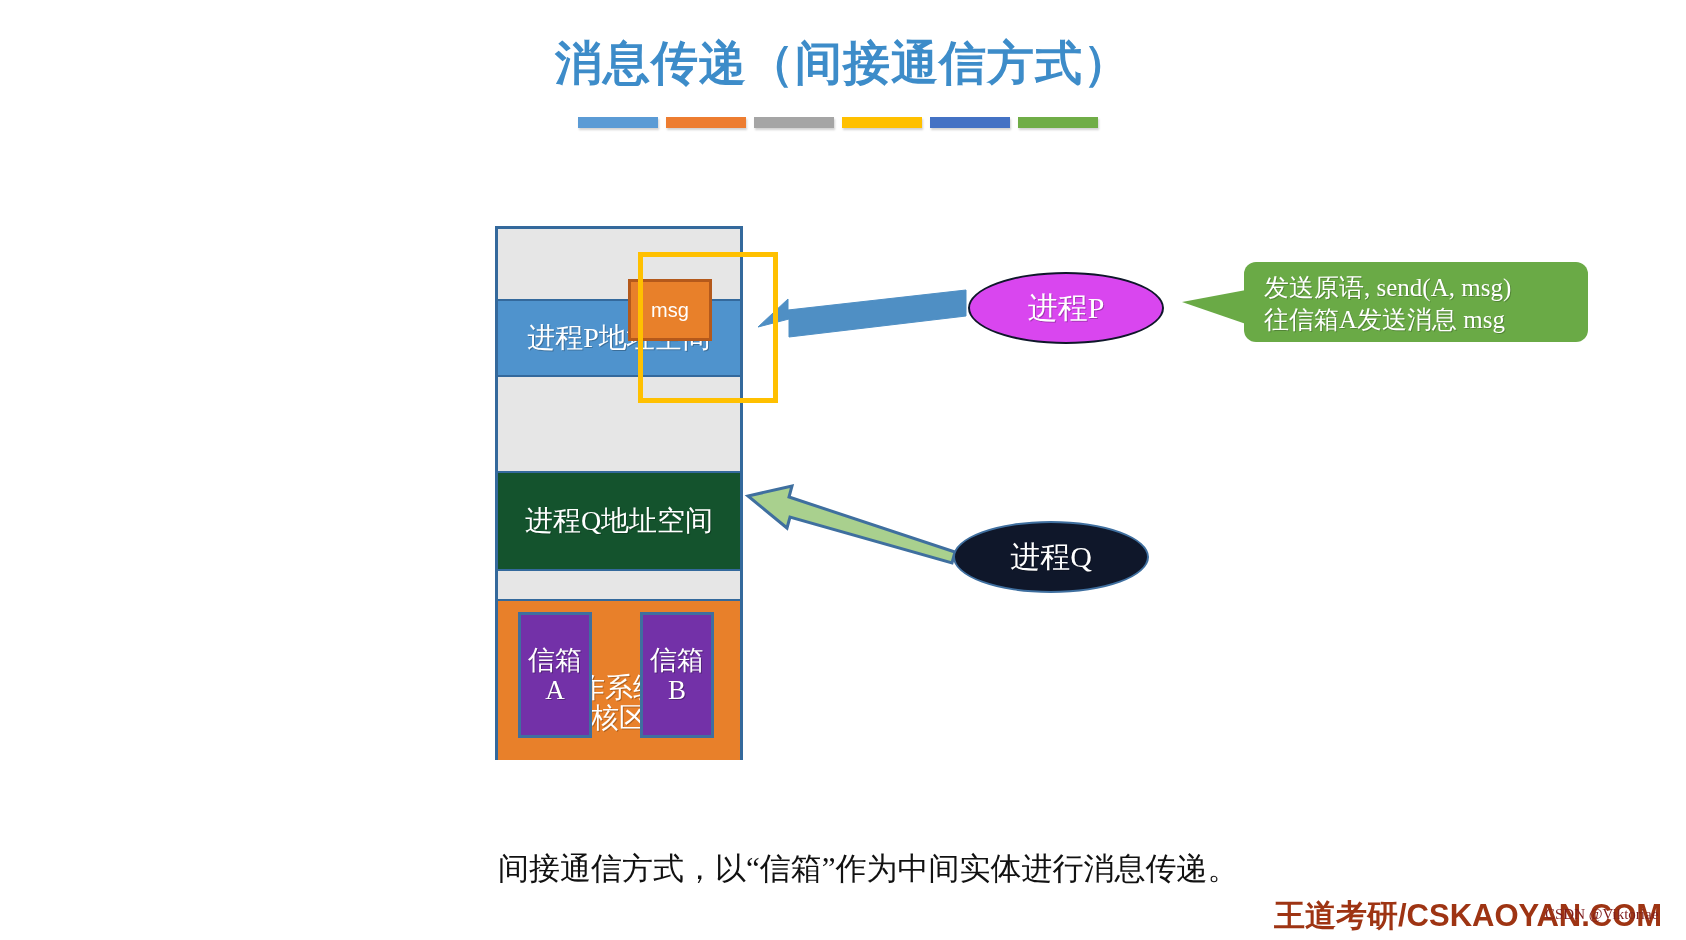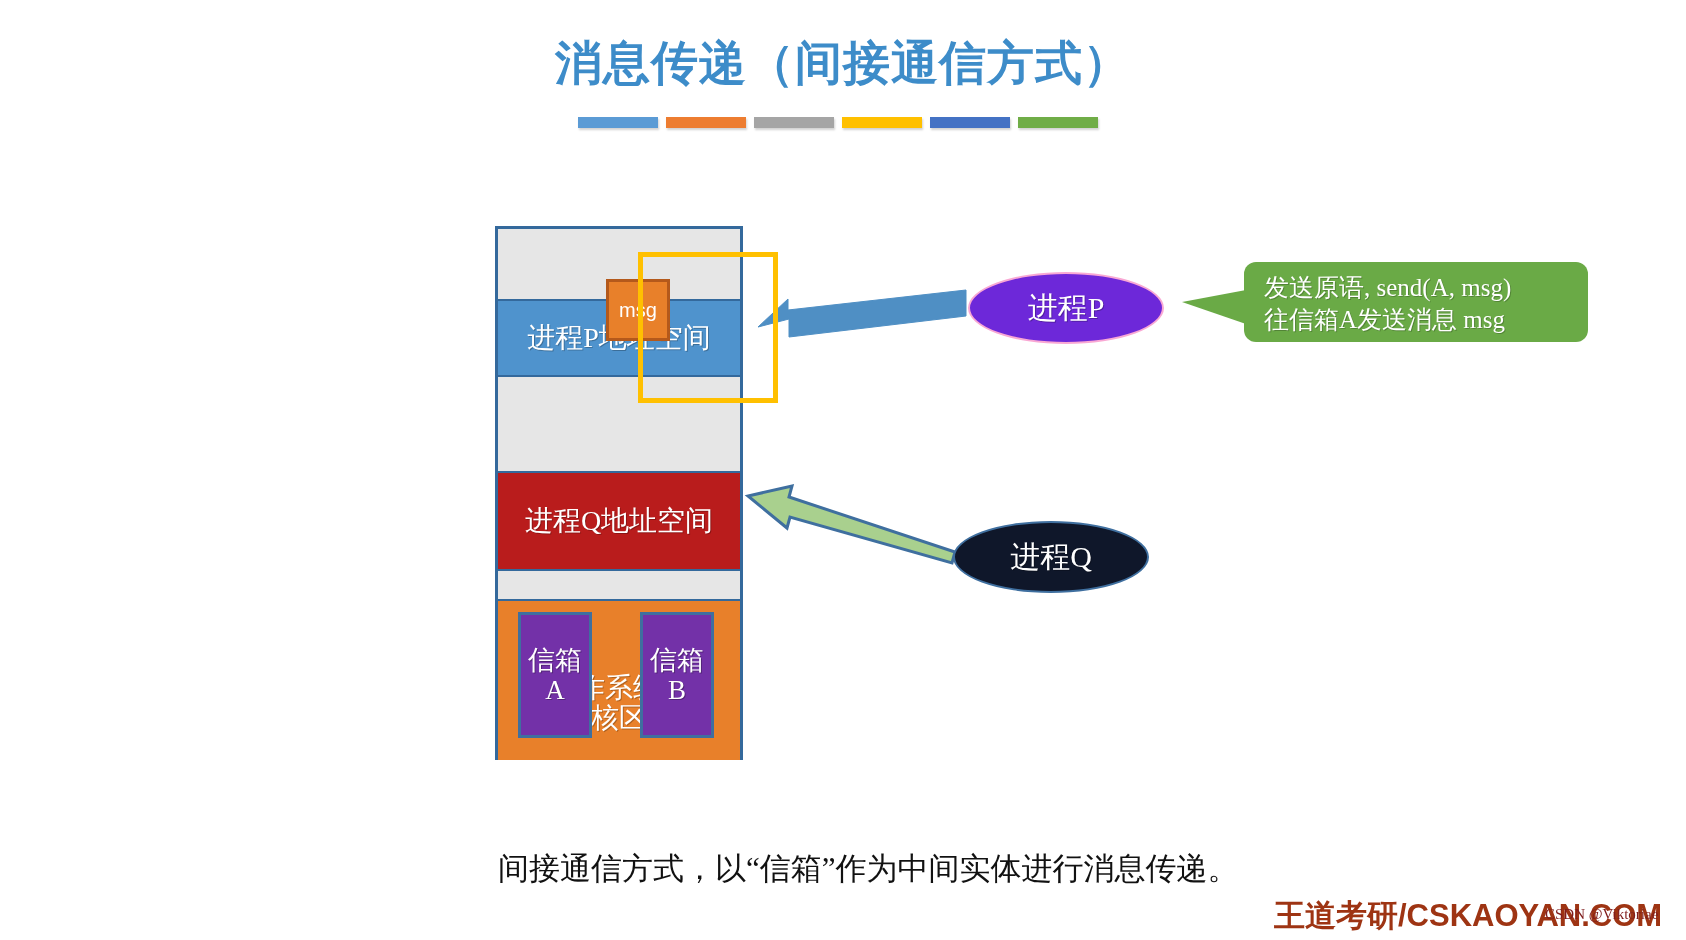--- a/index.html
+++ b/index.html
@@ -40,39 +40,39 @@
           display:flex; align-items:center; justify-content:center;
           color:#fff; font-family:"Liberation Serif", serif;
           font-size: 28px; white-space: nowrap;
           text-shadow: 1px 1px 0 rgba(0,0,0,.25);
   }
   #band-p {
     top: 70px; height: 78px; background:#4f93cd;
     border-top:2px solid #34699c; border-bottom:2px solid #34699c;
   }
   #band-q {
-    top: 242px; height: 100px; background:#b91c1c;
+    top: 242px; height: 100px; background:#14532d;
     border-top:2px solid #34699c; border-bottom:2px solid #34699c;
   }
   #band-kernel {
     top: 370px; height: 161px; background:#e8802a;
     border-top:2px solid #34699c;
     align-items:flex-start; padding-top: 44px;
     line-height: 1.05;
     flex-direction: column;
   }
   #band-kernel .kernel-text {
     text-align:center; width:100%;
     font-size: 28px;
   }
 
   
   #msg-box {
-    position: absolute; left: 606px; top: 279px;
-    width: 64px; height: 62px;
+    position: absolute; left: 628px; top: 279px;
+    width: 84px; height: 62px;
     background:#e8802a; border:3px solid #b4591b;
     display:flex; align-items:center; justify-content:center;
     color:#fff; font-size: 20px;
     font-family: "Liberation Sans", sans-serif;
     z-index: 6;
   }
 
   
   .mailbox {
     position:absolute; width: 74px; height: 126px;
@@ -104,21 +104,21 @@
 
   
   .ellipse {
     position:absolute; border-radius: 50%;
     display:flex; align-items:center; justify-content:center;
     color:#fff; font-family:"Liberation Serif", serif; font-size: 30px;
     text-shadow: 1px 1px 0 rgba(0,0,0,.25);
   }
   #ellipse-p {
     left: 968px; top: 272px; width: 196px; height: 72px;
-    background:#6d28d9; border:2px solid #f9a8d4;
+    background:#d946ef; border:2px solid #0f172a;
   }
   #ellipse-q {
     left: 953px; top: 521px; width: 196px; height: 72px;
     background:#0f172a; border:2px solid #3f6f9f;
   }
 
   
   #callout {
     position:absolute; left: 1244px; top: 262px;
     width: 344px; height: 80px;

